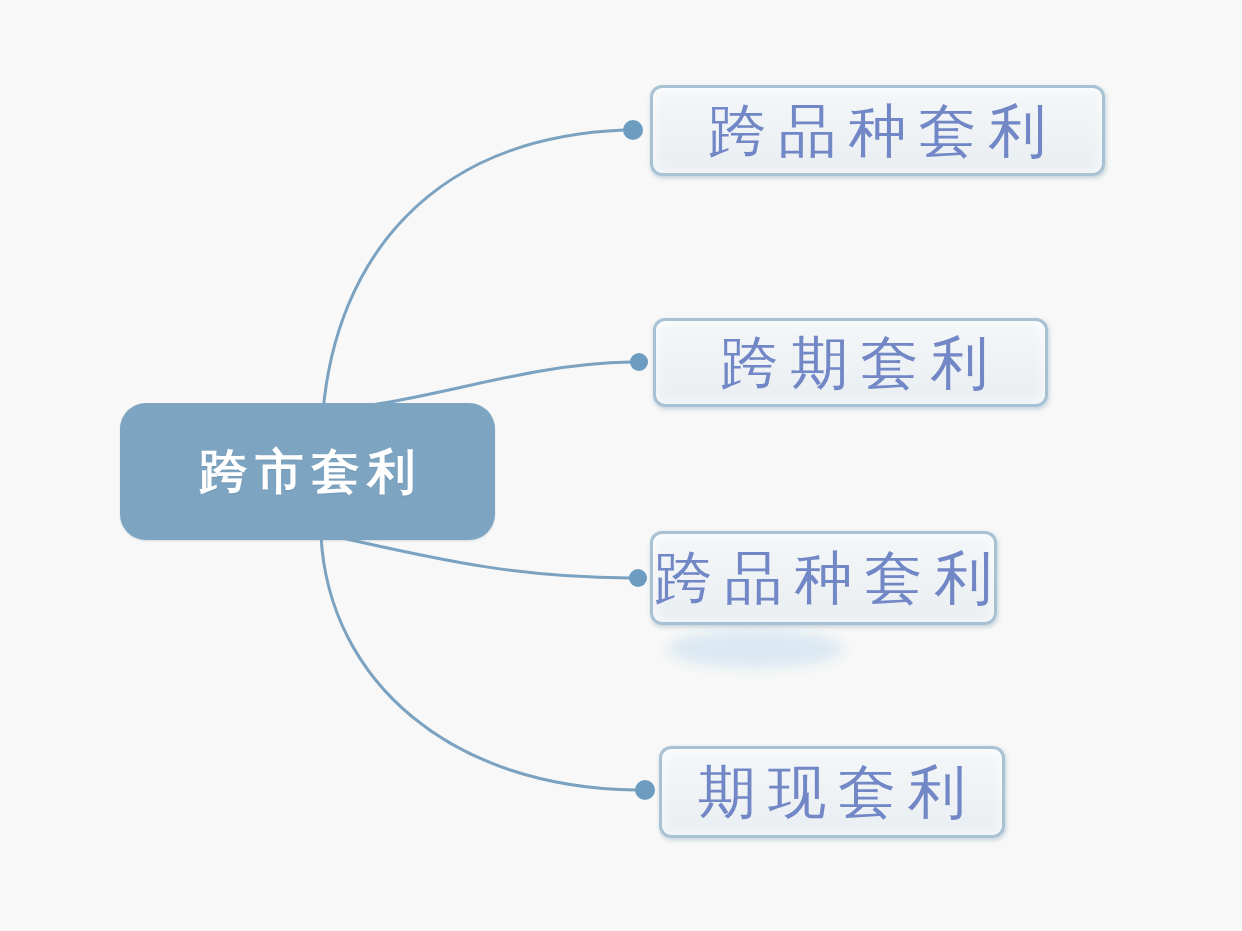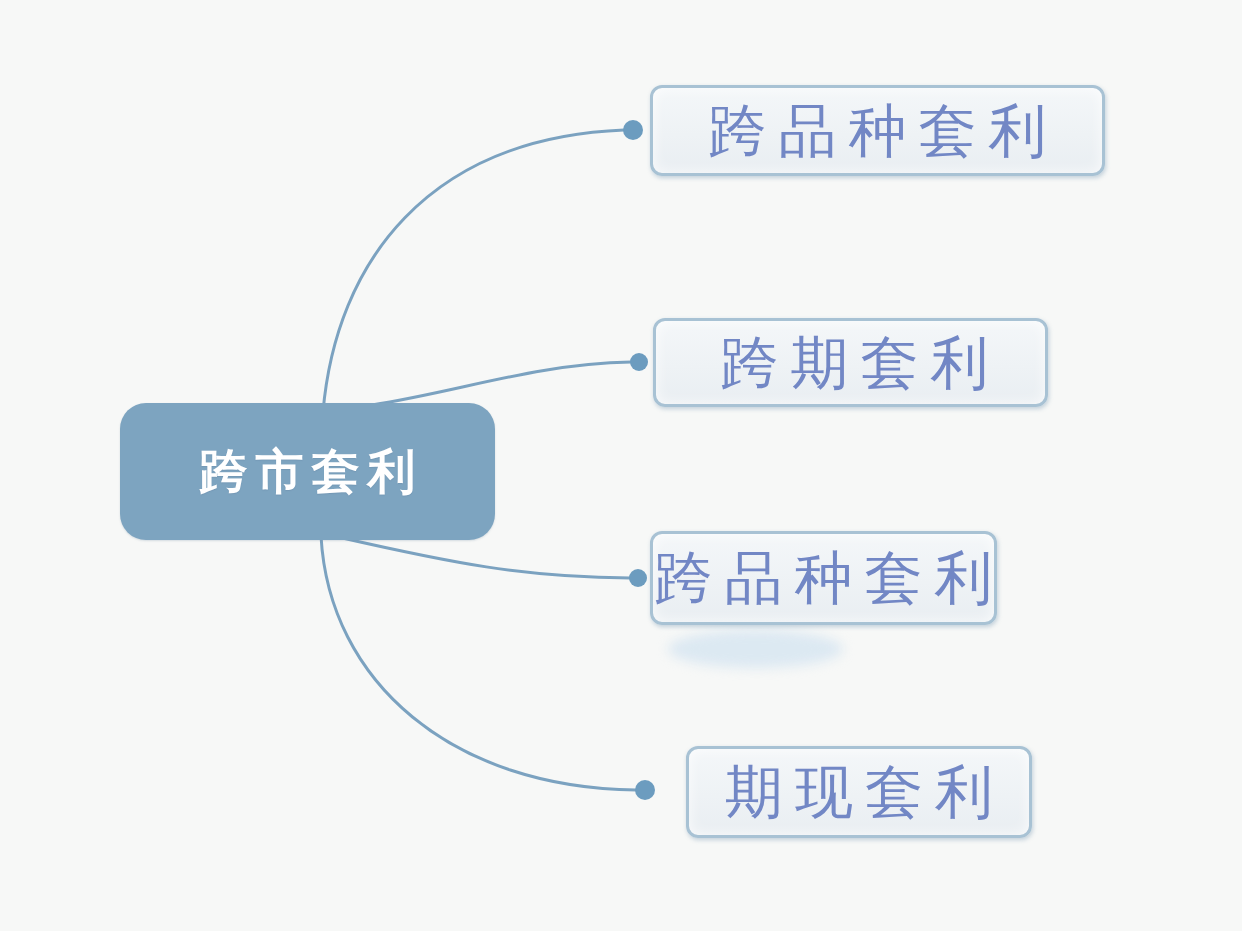--- a/index.html
+++ b/index.html
@@ -70,21 +70,21 @@
     font-size: 58px;
     font-weight: 400;
     letter-spacing: 12px;
     text-indent: 12px;
     line-height: 1;
     white-space: nowrap;
   }
   .child-1 { left: 650px; top:  85px; width: 455px; height: 91px; }
   .child-2 { left: 653px; top: 318px; width: 395px; height: 89px; padding-left: 8px; }
   .child-3 { left: 650px; top: 531px; width: 347px; height: 94px; }
-  .child-4 { left: 686px; top: 746px; width: 346px; height: 92px; }
+  .child-4 { left: 659px; top: 746px; width: 346px; height: 92px; }
   .smudge {
     position: absolute;
     left: 668px;
     top: 630px;
     width: 175px;
     height: 38px;
     border-radius: 50%;
     background: rgba(198, 221, 238, 0.55);
     filter: blur(6px);
     pointer-events: none;

